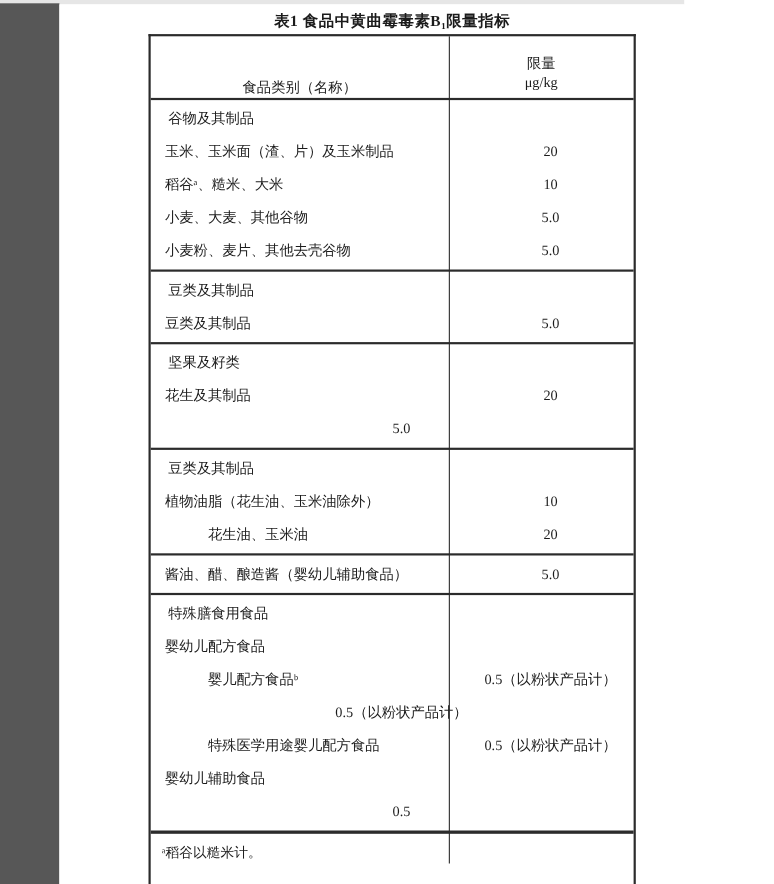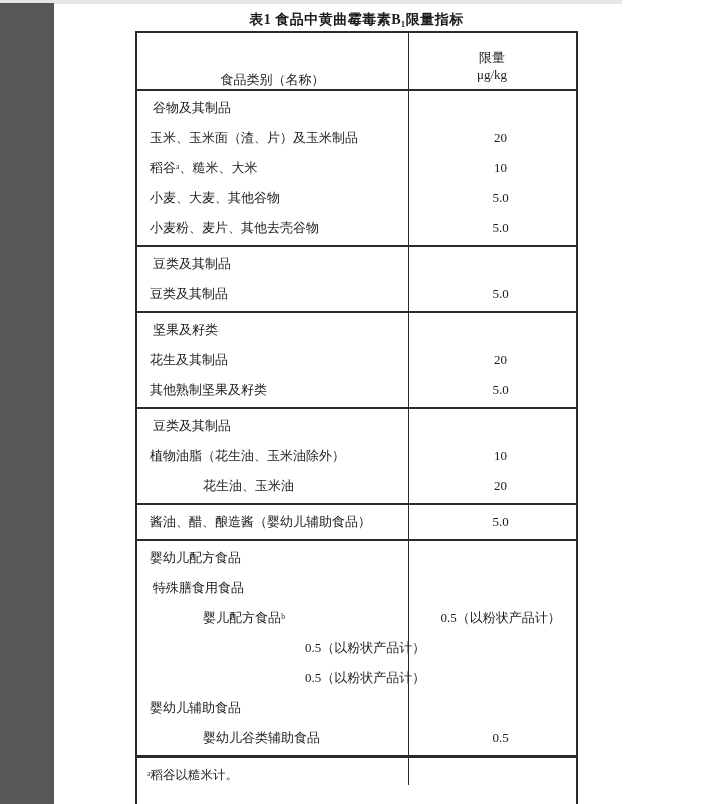--- a/index.html
+++ b/index.html
@@ -34,21 +34,21 @@
   .th-limit{flex:1;display:flex;flex-direction:column;align-items:center;justify-content:space-evenly;font-size:13px;padding:6px 0;}
   .section{padding:2px 0;border-bottom:2px solid var(--border);}
   .section.last{border-bottom:none;}
   .trow{display:flex;}
   .cell-label{
     width:271px;box-sizing:border-box;height:30px;display:flex;align-items:center;
     font-size:13px;white-space:nowrap;overflow:hidden;
   }
   .ind0{padding-left:16px;}
   .ind1{padding-left:13px;}
-  .ind2{padding-left:66px;}
+  .ind2{padding-left:52px;}
   .cell-value{
     flex:1;height:30px;display:flex;align-items:center;justify-content:center;
     font-size:13px;white-space:nowrap;margin-left:17px;
   }
   .footnote{border-top:3px solid var(--border);padding:9px 0 30px 10px;font-size:12.5px;}
 </style>
 </head>
 <body>
 
 <div class="screen">
@@ -107,21 +107,20 @@
       <div class="section">
         <div class="trow">
           <div class="cell-label ind0">坚果及籽类</div>
           <div class="cell-value"></div>
         </div>
         <div class="trow">
           <div class="cell-label ind1">花生及其制品</div>
           <div class="cell-value">20</div>
         </div>
         <div class="trow">
-          <div class="cell-label ind1">其他熟制坚果及籽类</div>
           <div class="cell-value">5.0</div>
         </div>
       </div>
 
       <div class="section">
         <div class="trow">
           <div class="cell-label ind0">豆类及其制品</div>
           <div class="cell-value"></div>
         </div>
         <div class="trow">
@@ -136,43 +135,43 @@
 
       <div class="section">
         <div class="trow">
           <div class="cell-label ind1">酱油、醋、酿造酱（婴幼儿辅助食品）</div>
           <div class="cell-value">5.0</div>
         </div>
       </div>
 
       <div class="section last">
         <div class="trow">
-          <div class="cell-label ind1">婴幼儿配方食品</div>
+          <div class="cell-label ind0">特殊膳食用食品</div>
           <div class="cell-value"></div>
         </div>
         <div class="trow">
-          <div class="cell-label ind0">特殊膳食用食品</div>
+          <div class="cell-label ind1">婴幼儿配方食品</div>
           <div class="cell-value"></div>
         </div>
         <div class="trow">
           <div class="cell-label ind2">婴儿配方食品ᵇ</div>
           <div class="cell-value">0.5（以粉状产品计）</div>
         </div>
         <div class="trow">
           <div class="cell-value">0.5（以粉状产品计）</div>
         </div>
         <div class="trow">
+          <div class="cell-label ind2">特殊医学用途婴儿配方食品</div>
           <div class="cell-value">0.5（以粉状产品计）</div>
         </div>
         <div class="trow">
           <div class="cell-label ind1">婴幼儿辅助食品</div>
           <div class="cell-value"></div>
         </div>
         <div class="trow">
-          <div class="cell-label ind2">婴幼儿谷类辅助食品</div>
           <div class="cell-value">0.5</div>
         </div>
       </div>
 
       <div class="footnote">ᵃ稻谷以糙米计。</div>
     </div>
   </div>
 </div>
 
 </body></html>

